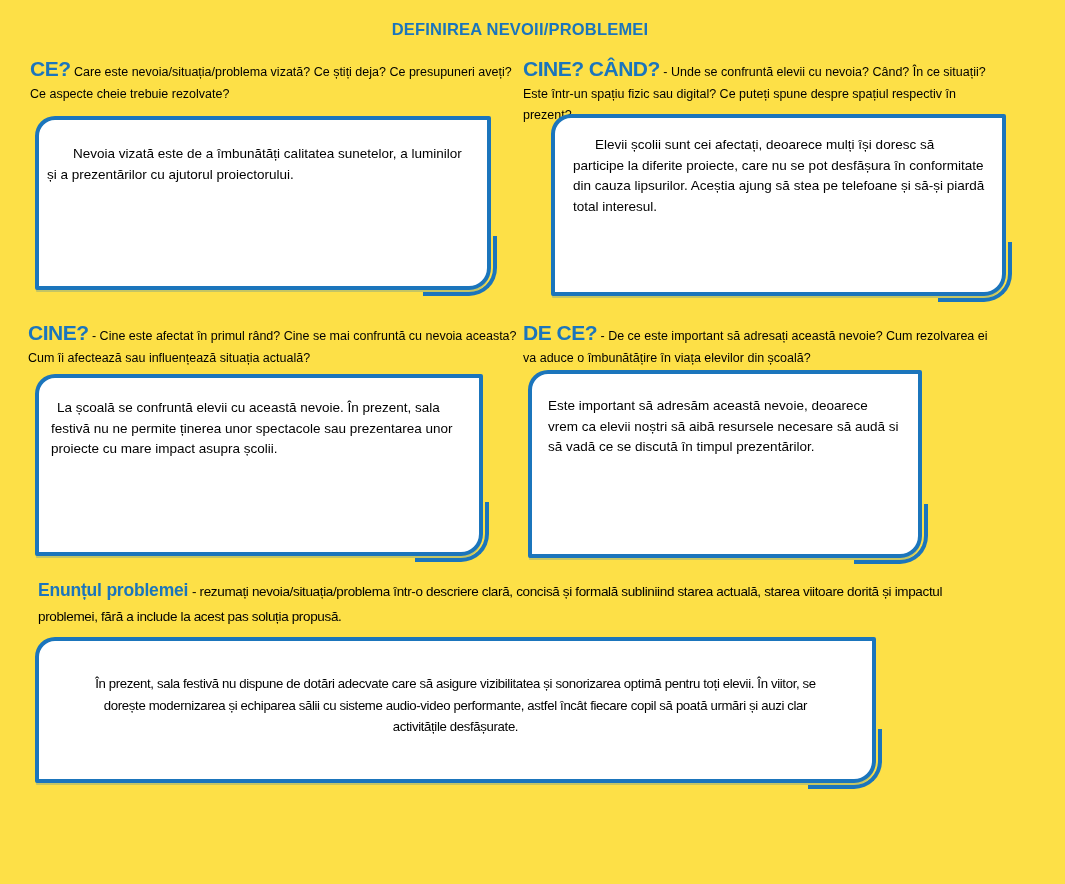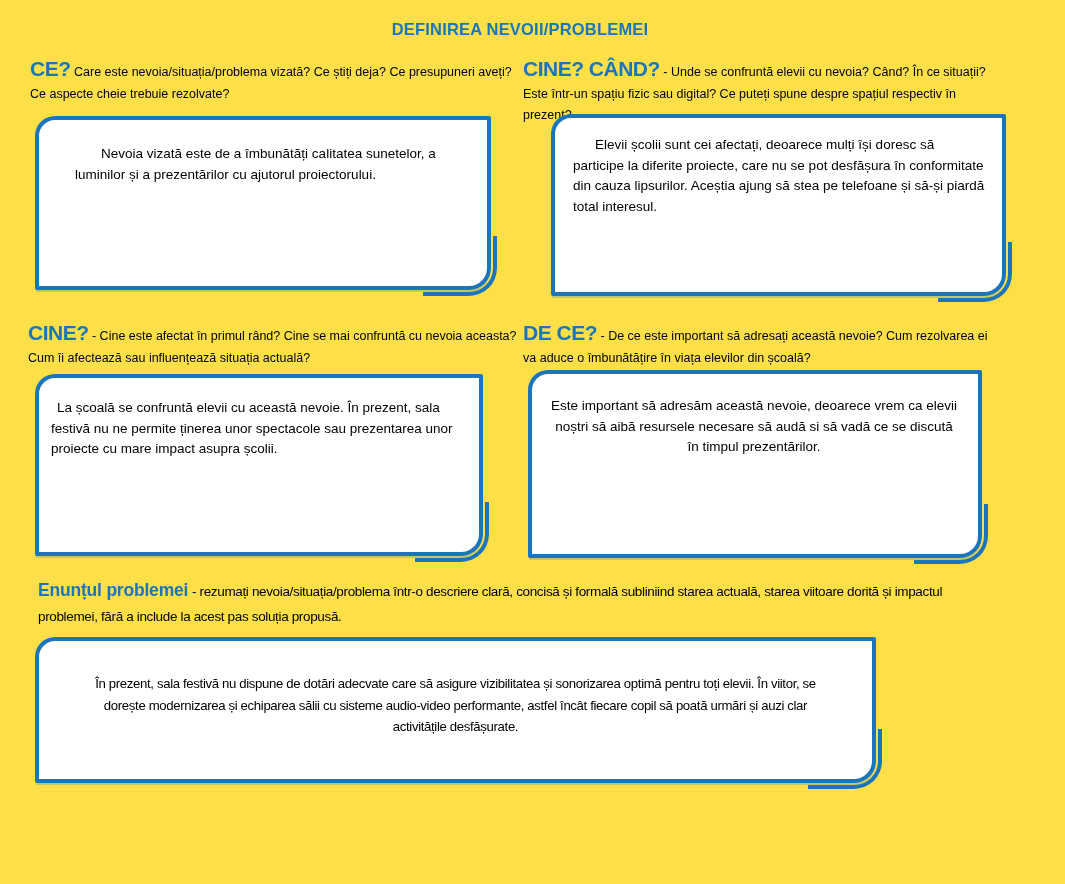--- a/index.html
+++ b/index.html
@@ -67,27 +67,27 @@
     border-bottom: 4px solid var(--accent);
     border-bottom-right-radius: 28px;
     pointer-events: none;
   }
   .answer-box p {
     margin: 0;
     font-size: 13.5px;
     line-height: 20.5px;
     color: var(--ink);
   }
-  #box-ce      { left:35px;  top:116px; width:456px; height:174px; padding:24px 24px 0 36px; }
+  #box-ce      { left:35px;  top:116px; width:456px; height:174px; padding:24px 24px 0 8px; }
   #box-ce p    { text-indent:26px; }
   #box-unde    { left:551px; top:114px; width:455px; height:182px; padding:17px 14px 0 18px; }
   #box-unde p  { text-indent:22px; }
   #box-cine    { left:35px;  top:374px; width:448px; height:182px; padding:20px 16px 12px 12px; }
   #box-cine p  { text-indent:6px; }
-  #box-dece    { left:528px; top:370px; width:454px; height:188px; padding:22px 18px 0 16px;text-align:center; }
+  #box-dece    { left:528px; top:370px; width:394px; height:188px; padding:22px 18px 0 16px; }
   #box-enunt   { left:35px;  top:637px; width:841px; height:146px; padding:32px 42px 0 42px; }
   #box-enunt p { text-align:center; letter-spacing:-0.35px; line-height:21.5px; font-size:13.2px; }
   #h-ce    { left:30px;  top:58px;  width:484px; }
   #h-unde  { left:523px; top:58px;  width:468px; }
   #h-cine  { left:28px;  top:322px; width:492px; }
   #h-dece  { left:523px; top:322px; width:470px; }
   #h-enunt { left:38px;  top:578px; width:938px; }
 </style>
 </head>
 <body>

